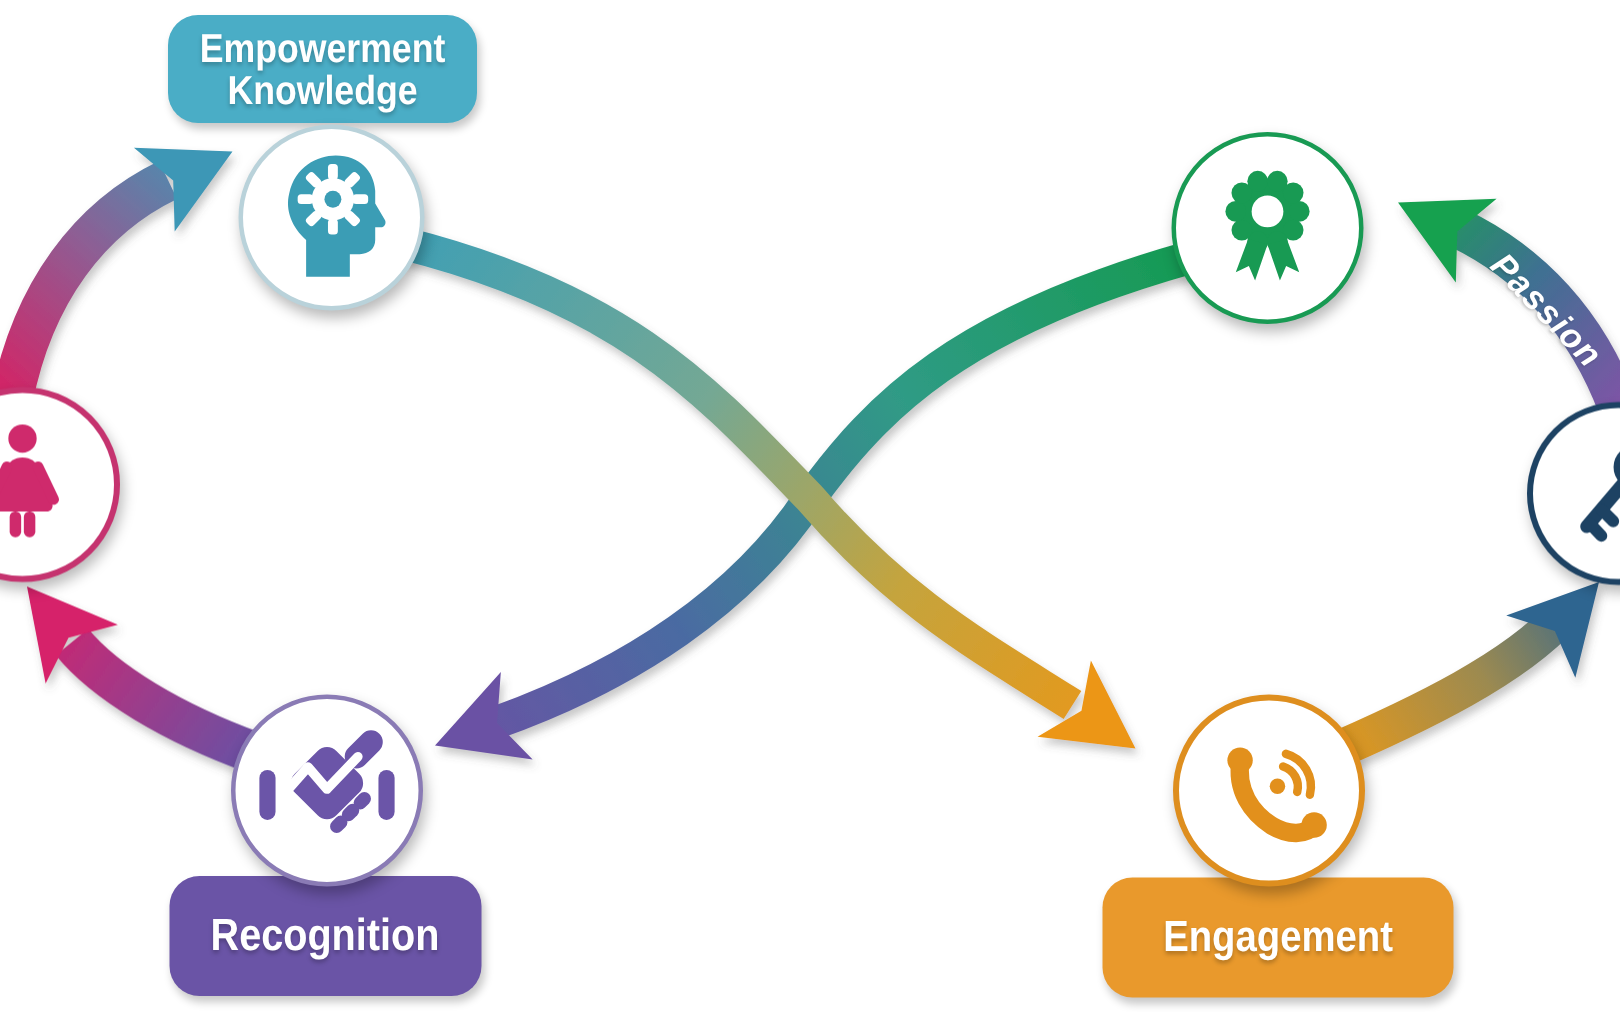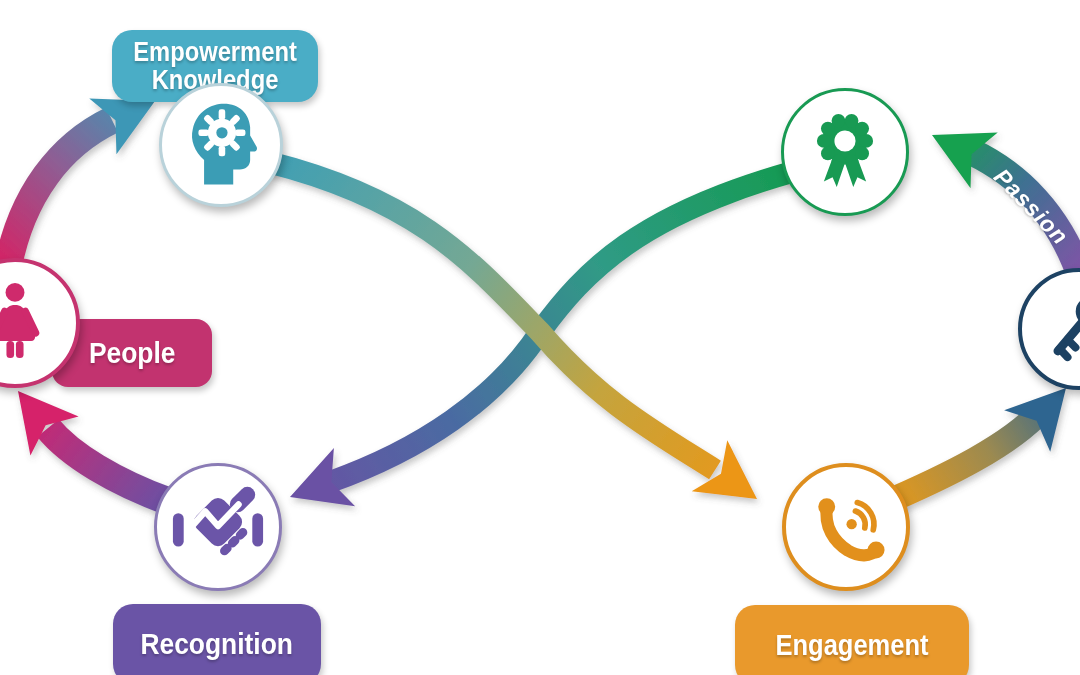--- a/index.html
+++ b/index.html
@@ -6,21 +6,21 @@
   #stage{
     position:relative;width:1080px;height:675px;overflow:hidden;background:#fff;
     font-family:"Liberation Sans",sans-serif;
   }
   #arrows{position:absolute;left:0;top:0;}
   .box{
     position:absolute;display:flex;flex-direction:column;align-items:center;justify-content:center;
     color:#fff;font-weight:bold;text-align:center;
     box-shadow:2px 4px 6px rgba(0,0,0,.22);
     text-shadow:0 2px 3px rgba(0,0,0,.25);
-    z-index:2;line-height:1.05;margin-top:20px;
+    z-index:2;line-height:1.05;
   }
   .lbl{display:inline-block;transform:scaleX(.88);white-space:nowrap;}
   .circle{
     position:absolute;background:#fff;border-radius:50%;box-sizing:border-box;
     display:flex;align-items:center;justify-content:center;
     box-shadow:2px 5px 9px rgba(0,0,0,.28);
     z-index:3;
   }
   .passion{
     position:absolute;left:1031px;top:207px;z-index:2;
@@ -107,23 +107,20 @@
       <use href="#dart" fill="#ec9615" transform="translate(757,499) rotate(35)"></use>
     </g>
   </svg>
 
   <div class="passion">Passion</div>
 
   <div class="box" id="box-empowerment" style="background-color: rgb(74, 173, 198);">
     <span class="lbl">Empowerment</span>
     <span class="lbl">Knowledge</span>
   </div>
-  <div class="box" id="box-people" style="background-color: rgb(194, 51, 111);">
-    <span class="lbl">People</span>
-  </div>
   <div class="box" id="box-recognition" style="background-color: rgb(106, 84, 166);">
     <span class="lbl">Recognition</span>
   </div>
   <div class="box" id="box-engagement" style="background-color: rgb(233, 153, 44);">
     <span class="lbl">Engagement</span>
   </div>
 
   <div class="circle" id="cir-knowledge">
     <svg width="94" height="94" viewBox="0 0 100 100">
       <path fill="#3b9db5" d="M32,92 L32,66 C22,57 17,45 20,33 C24,14 40,6 53,6 C70,6 80,17 81,31 L81,40 L88,52 C89,54.5 87.5,57 85,57 L81,57 L81,66 C81,72 76.5,76 70,76 L63,76 L63,92 Z"></path>

